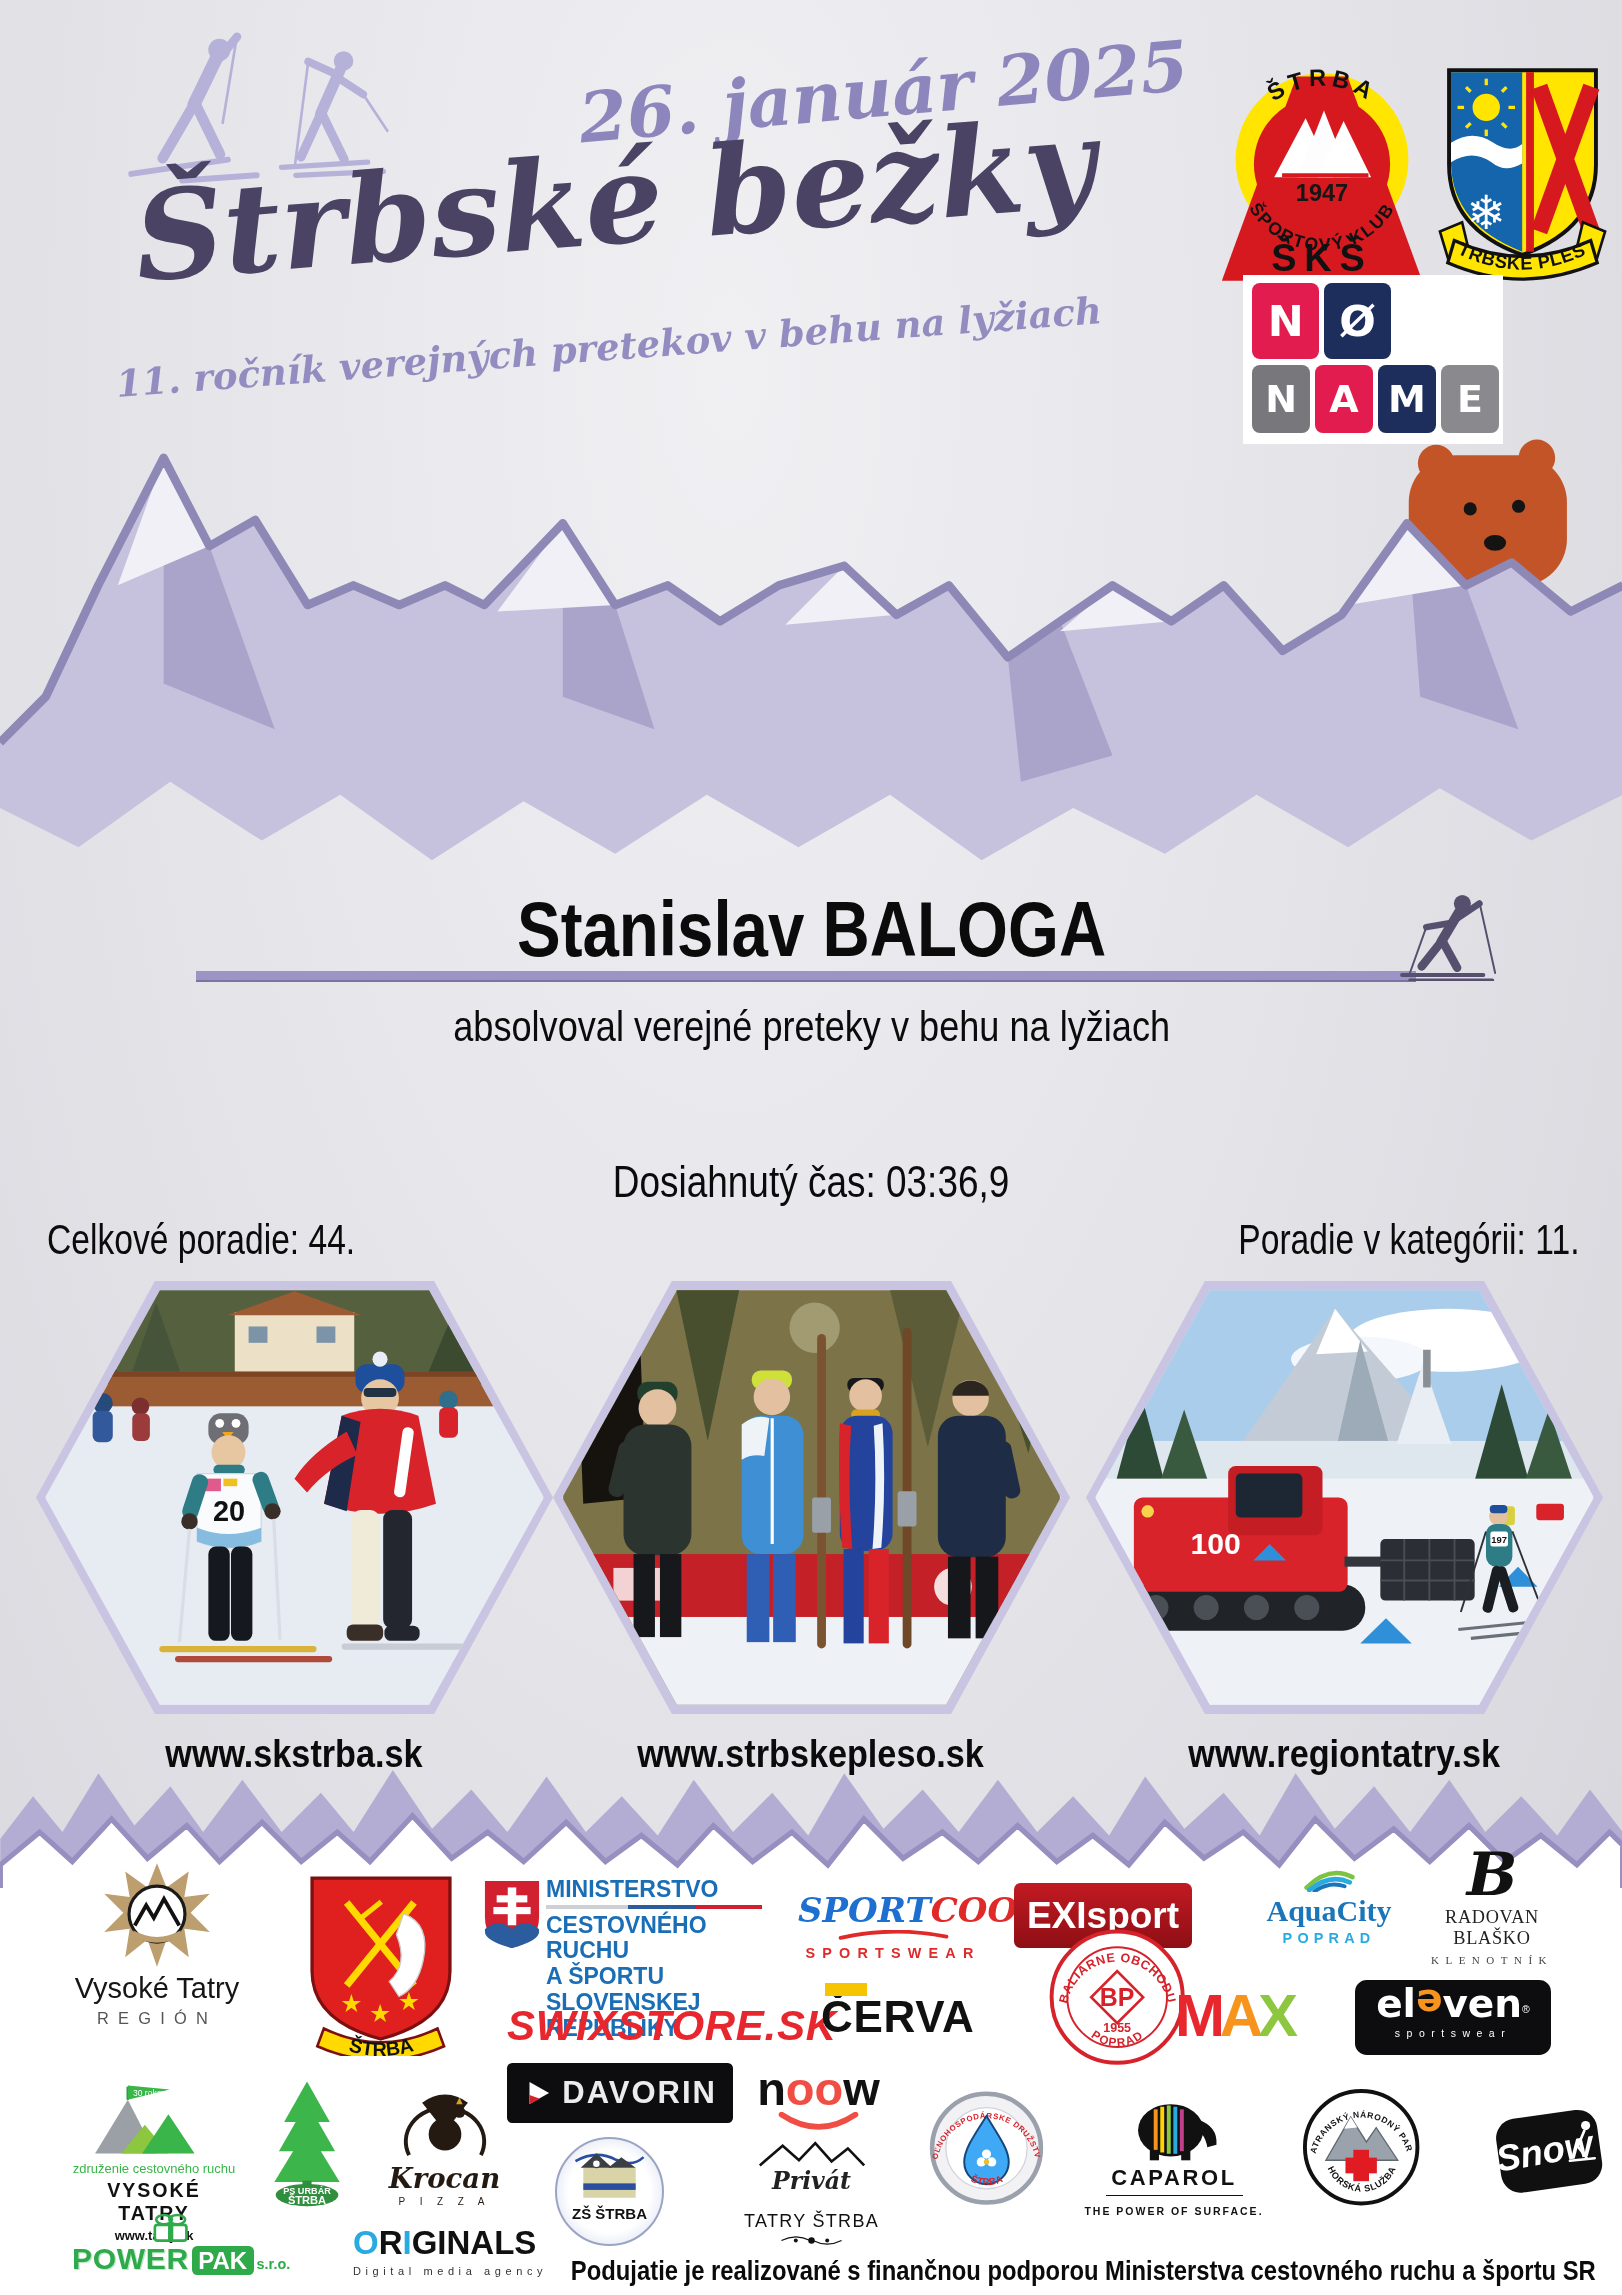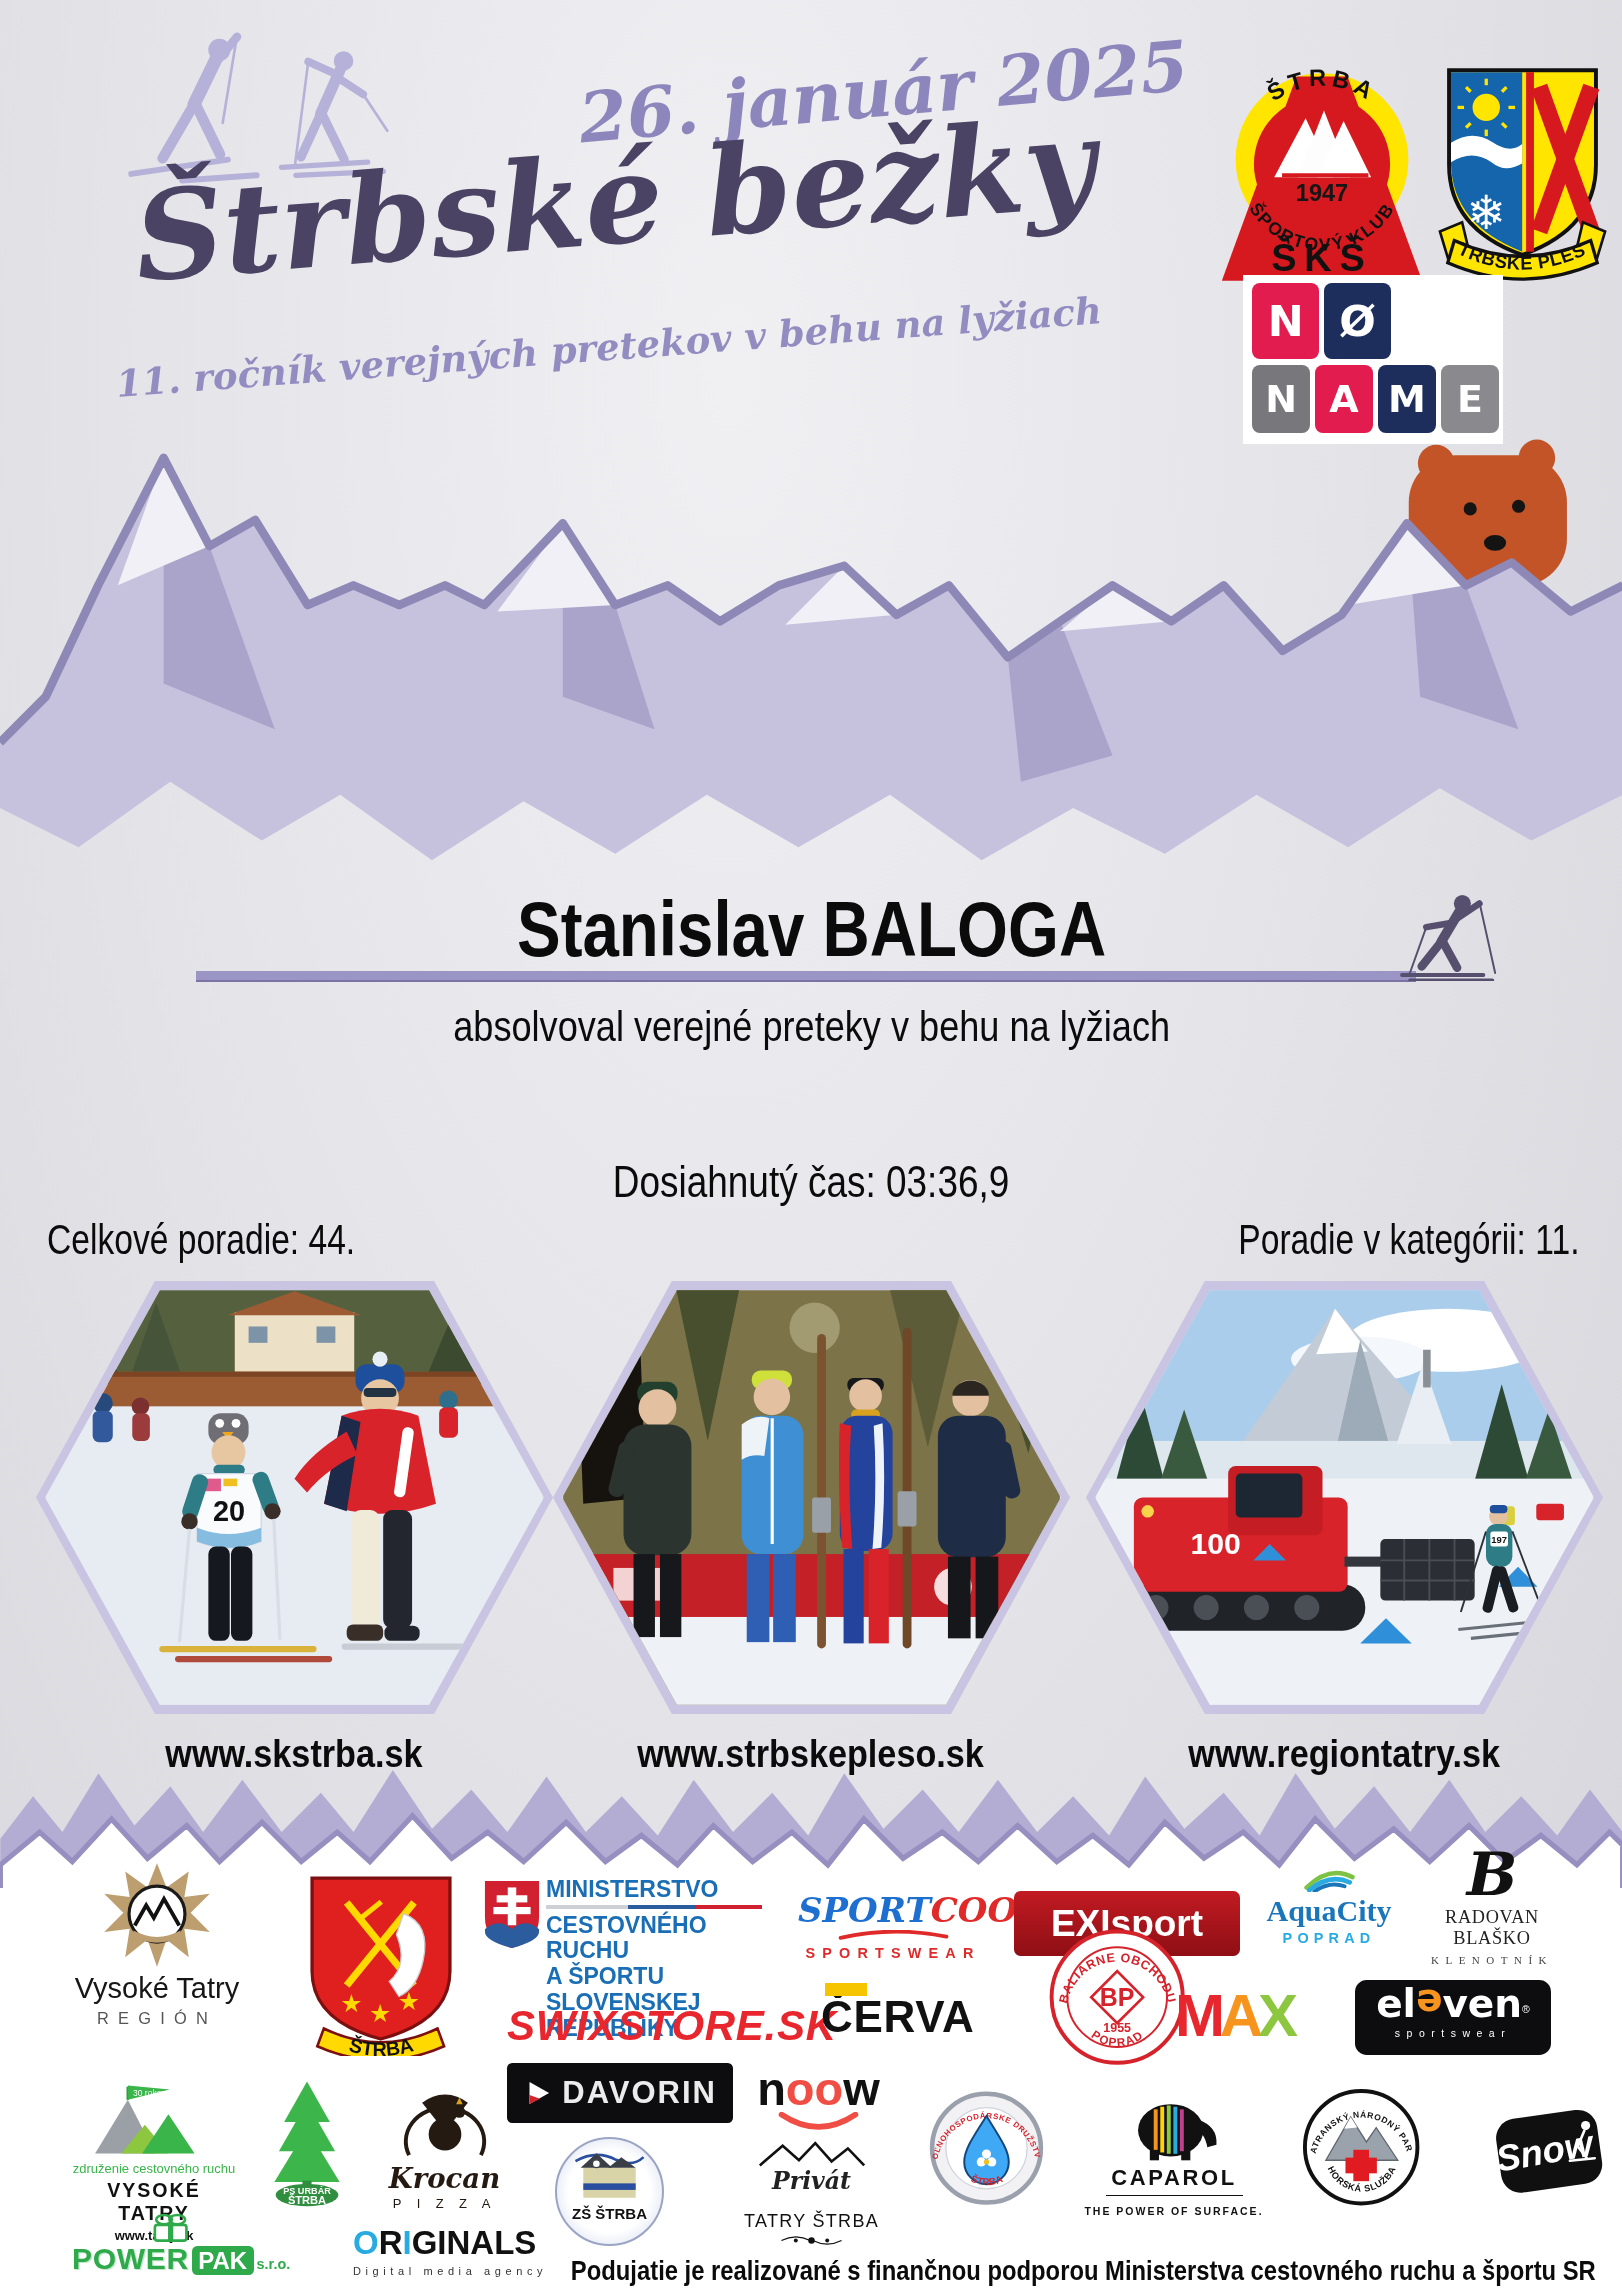--- a/index.html
+++ b/index.html
@@ -413,21 +413,21 @@
   <div class="sp ctr" style="left:798px;top:1890px;width:190px">
     <div style="white-space:nowrap">
       <span class="script" style="font-size:34px;color:#1d6fd0">SPORT</span><span class="script" style="font-size:34px;color:#e02a2a">COOL</span><sup style="font-size:11.8px;color:#1d6fd0">®</sup>
     </div>
     <svg viewBox="0 0 170 16" style="width:111px;height:10.5px">
       <path d="M4,12 Q85,-6 166,10" fill="none" stroke="#e02a2a" stroke-width="6" stroke-linecap="round"></path>
     </svg>
     <div style="font-size:14.4px;font-weight:bold;letter-spacing:7.2px;color:#e02a2a;margin-top:2.6px">SPORTSWEAR</div>
   </div>
 
-  <div class="sp" style="left:1014px;top:1883px;width:226px;height:65px;background:linear-gradient(180deg,#c21a22,#8e0f15);border-radius:6.5px;display:flex;align-items:center;justify-content:center;margin-top:8px;">
+  <div class="sp" style="left:1014px;top:1883px;width:178px;height:65px;background:linear-gradient(180deg,#c21a22,#8e0f15);border-radius:6.5px;display:flex;align-items:center;justify-content:center;">
     <span style="color:#fff;font-size:37px;font-weight:bold">EXIsport</span>
   </div>
 
   <div class="sp ctr" style="left:1247px;top:1864px;width:164px">
     <svg viewBox="0 0 90 42" style="width:59px;height:27.5px">
       <path d="M10,36 Q45,2 80,20" fill="none" stroke="#7dc242" stroke-width="7" stroke-linecap="round"></path>
       <path d="M14,40 Q45,14 76,28" fill="none" stroke="#29abe2" stroke-width="7" stroke-linecap="round"></path>
       <path d="M22,42 Q45,26 68,34" fill="none" stroke="#1b75bb" stroke-width="6" stroke-linecap="round"></path>
     </svg>
     <div style="font-size:30px;font-weight:bold;color:#1b75bb;font-family:'Liberation Serif',serif">AquaCity</div>
@@ -504,21 +504,21 @@
 
   <div class="sp ctr" style="left:376px;top:2091px;width:137px">
     <svg viewBox="0 0 150 110" style="width:98px;height:72px">
       <path d="M 20,98 A 60 52 0 1 1 130,98" fill="none" stroke="#241a12" stroke-width="6"></path>
       <path d="M75,62 L40,18 A 55 55 0 0 1 110,18 Z" fill="#241a12"></path>
       <circle cx="75" cy="66" r="25" fill="#241a12"></circle>
       <circle cx="97" cy="32" r="9" fill="#241a12"></circle>
       <polygon points="92,20 102,20 97,10" fill="#d8a21e"></polygon>
     </svg>
     <div class="script" style="font-size:27.5px;color:#241a12;line-height:1">Krocan</div>
-    <div style="font-size:13px;letter-spacing:5.9px;color:#241a12;margin-top:3.9px">P I Z Z A</div>
+    <div style="font-size:10px;letter-spacing:5.9px;color:#241a12;margin-top:3.9px">P I Z Z A</div>
   </div>
 
   <div class="sp" style="left:507px;top:2063px;width:226px;height:60px;background:#0d0d0f;border-radius:5.2px;display:flex;align-items:center;justify-content:center;gap:9.2px">
     <svg viewBox="0 0 46 46" style="width:30px;height:30px">
       <polygon points="10,6 40,23 10,40" fill="#ffffff"></polygon>
       <polygon points="10,26 26,32 10,40" fill="#d6232b"></polygon>
     </svg>
     <span style="font-size:31px;font-weight:bold;color:#ececec;letter-spacing:2px">DAVORIN</span>
   </div>
 

